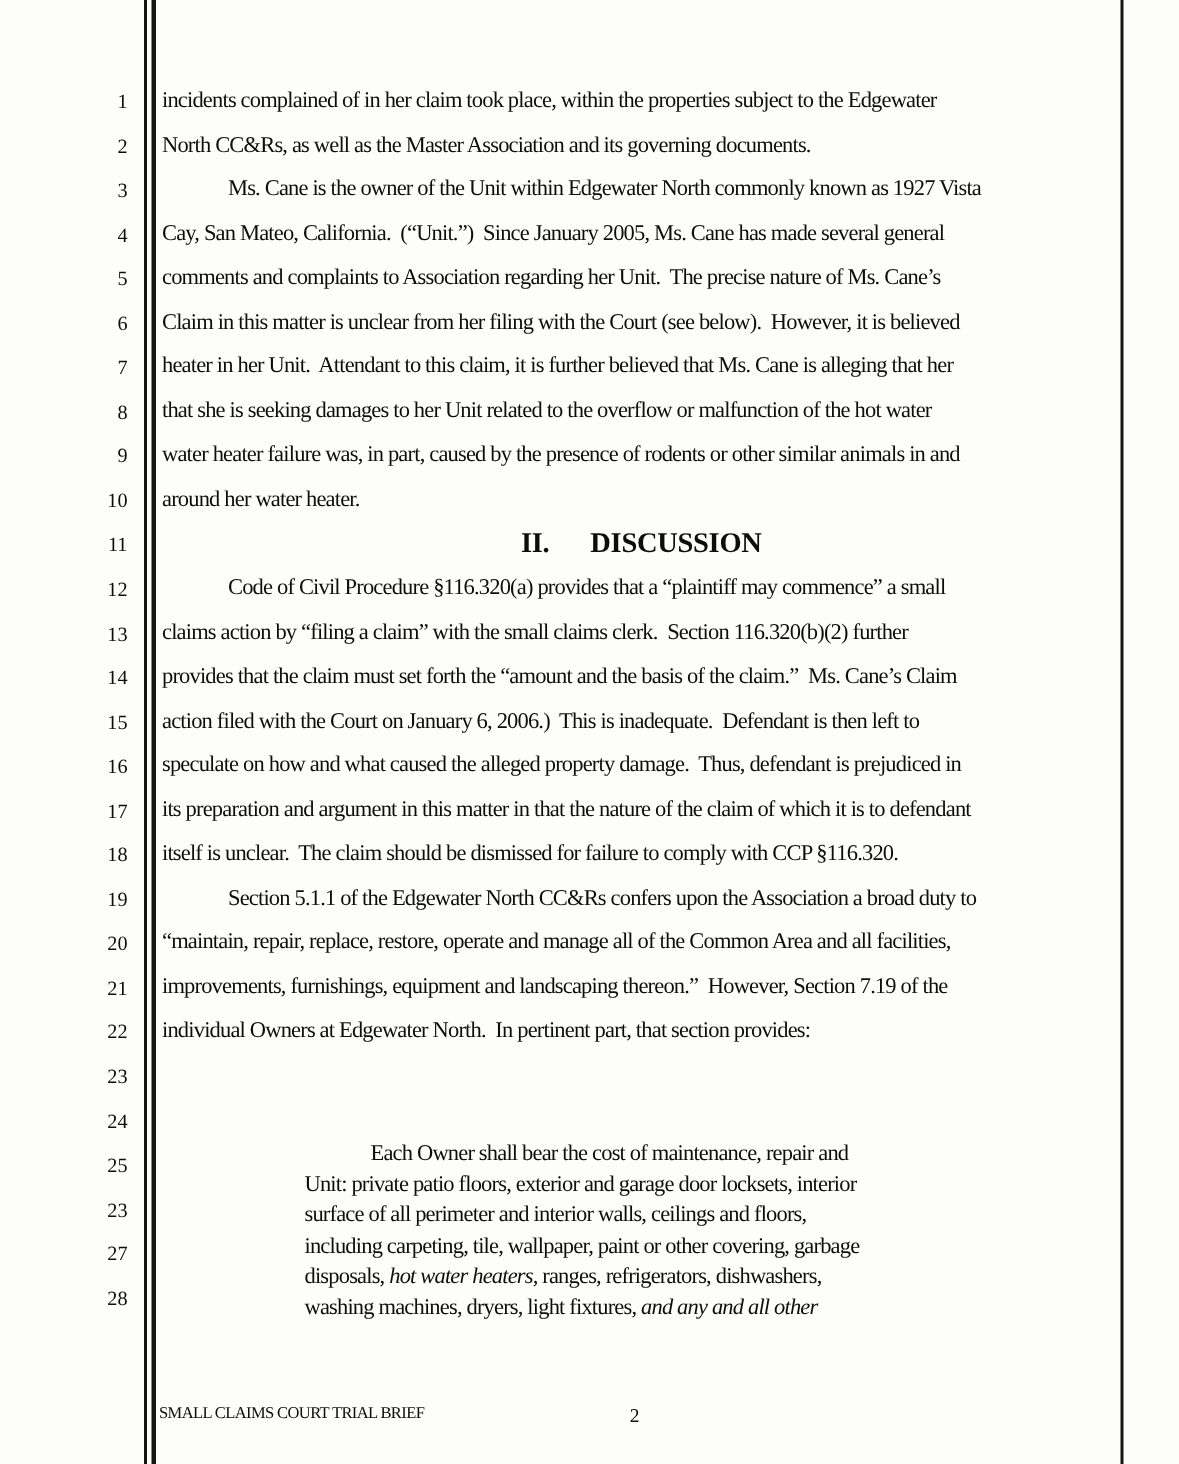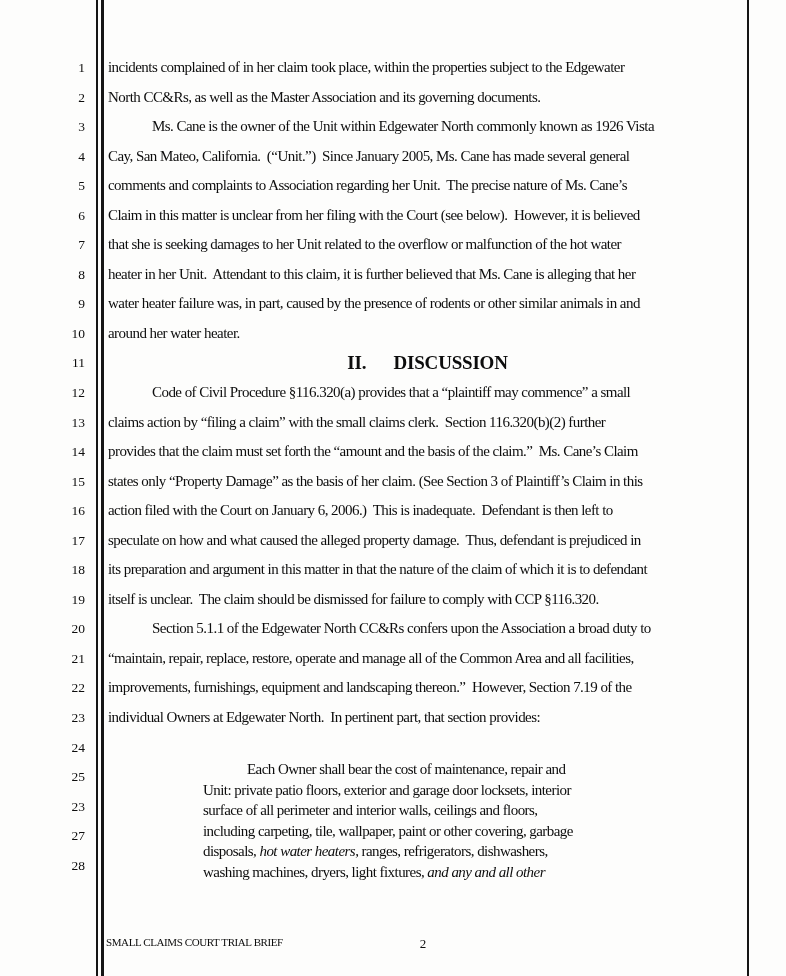--- a/index.html
+++ b/index.html
@@ -104,33 +104,32 @@
       <div class="ln">24</div>
       <div class="ln">25</div>
       <div class="ln">23</div>
       <div class="ln">27</div>
       <div class="ln">28</div>
     </div>
 
   <div class="body-text">
       <div class="bl">incidents complained of in her claim took place, within the properties subject to the Edgewater</div>
       <div class="bl">North CC&amp;Rs, as well as the Master Association and its governing documents.</div>
-      <div class="bl indent">Ms. Cane is the owner of the Unit within Edgewater North commonly known as 1926 Vista</div>
+      <div class="bl indent">Ms. Cane is the owner of the Unit within Edgewater North commonly known as 1927 Vista</div>
       <div class="bl">Cay, San Mateo, California.  (“Unit.”)  Since January 2005, Ms. Cane has made several general</div>
       <div class="bl">comments and complaints to Association regarding her Unit.  The precise nature of Ms. Cane’s</div>
       <div class="bl">Claim in this matter is unclear from her filing with the Court (see below).  However, it is believed</div>
+      <div class="bl">heater in her Unit.  Attendant to this claim, it is further believed that Ms. Cane is alleging that her</div>
       <div class="bl">that she is seeking damages to her Unit related to the overflow or malfunction of the hot water</div>
-      <div class="bl">heater in her Unit.  Attendant to this claim, it is further believed that Ms. Cane is alleging that her</div>
       <div class="bl">water heater failure was, in part, caused by the presence of rodents or other similar animals in and</div>
       <div class="bl">around her water heater.</div>
       <div class="bl heading">II.      DISCUSSION</div>
       <div class="bl indent">Code of Civil Procedure §116.320(a) provides that a “plaintiff may commence” a small</div>
       <div class="bl">claims action by “filing a claim” with the small claims clerk.  Section 116.320(b)(2) further</div>
       <div class="bl">provides that the claim must set forth the “amount and the basis of the claim.”  Ms. Cane’s Claim</div>
-      <div class="bl">states only “Property Damage” as the basis of her claim. (See Section 3 of Plaintiff’s Claim in this</div>
       <div class="bl">action filed with the Court on January 6, 2006.)  This is inadequate.  Defendant is then left to</div>
       <div class="bl">speculate on how and what caused the alleged property damage.  Thus, defendant is prejudiced in</div>
       <div class="bl">its preparation and argument in this matter in that the nature of the claim of which it is to defendant</div>
       <div class="bl">itself is unclear.  The claim should be dismissed for failure to comply with CCP §116.320.</div>
       <div class="bl indent">Section 5.1.1 of the Edgewater North CC&amp;Rs confers upon the Association a broad duty to</div>
       <div class="bl">“maintain, repair, replace, restore, operate and manage all of the Common Area and all facilities,</div>
       <div class="bl">improvements, furnishings, equipment and landscaping thereon.”  However, Section 7.19 of the</div>
       <div class="bl">individual Owners at Edgewater North.  In pertinent part, that section provides:</div>
     </div>
 

